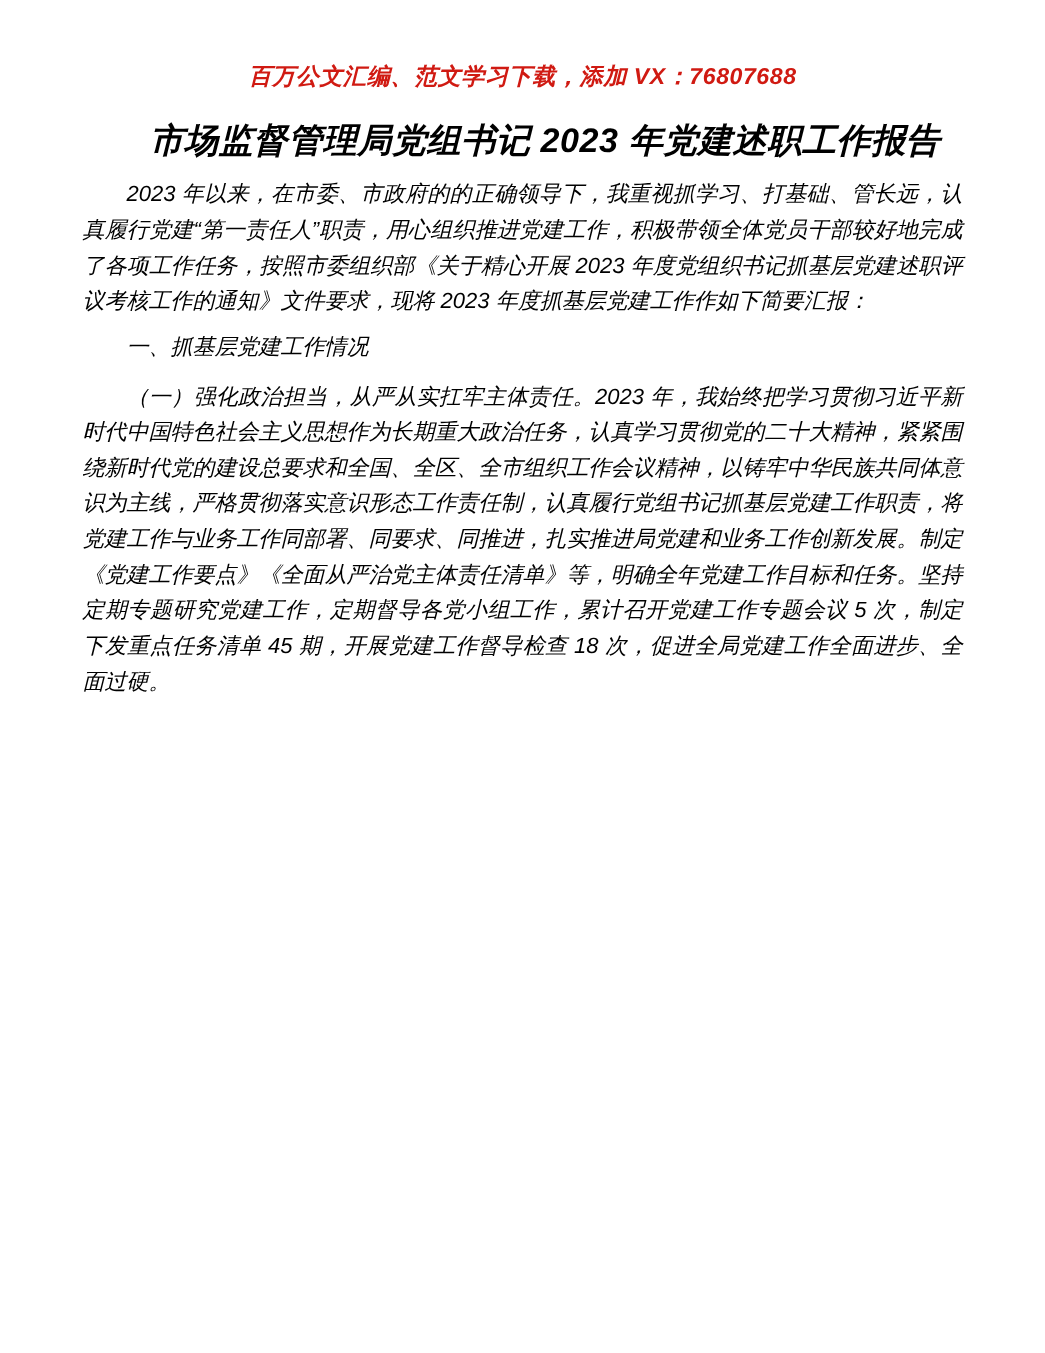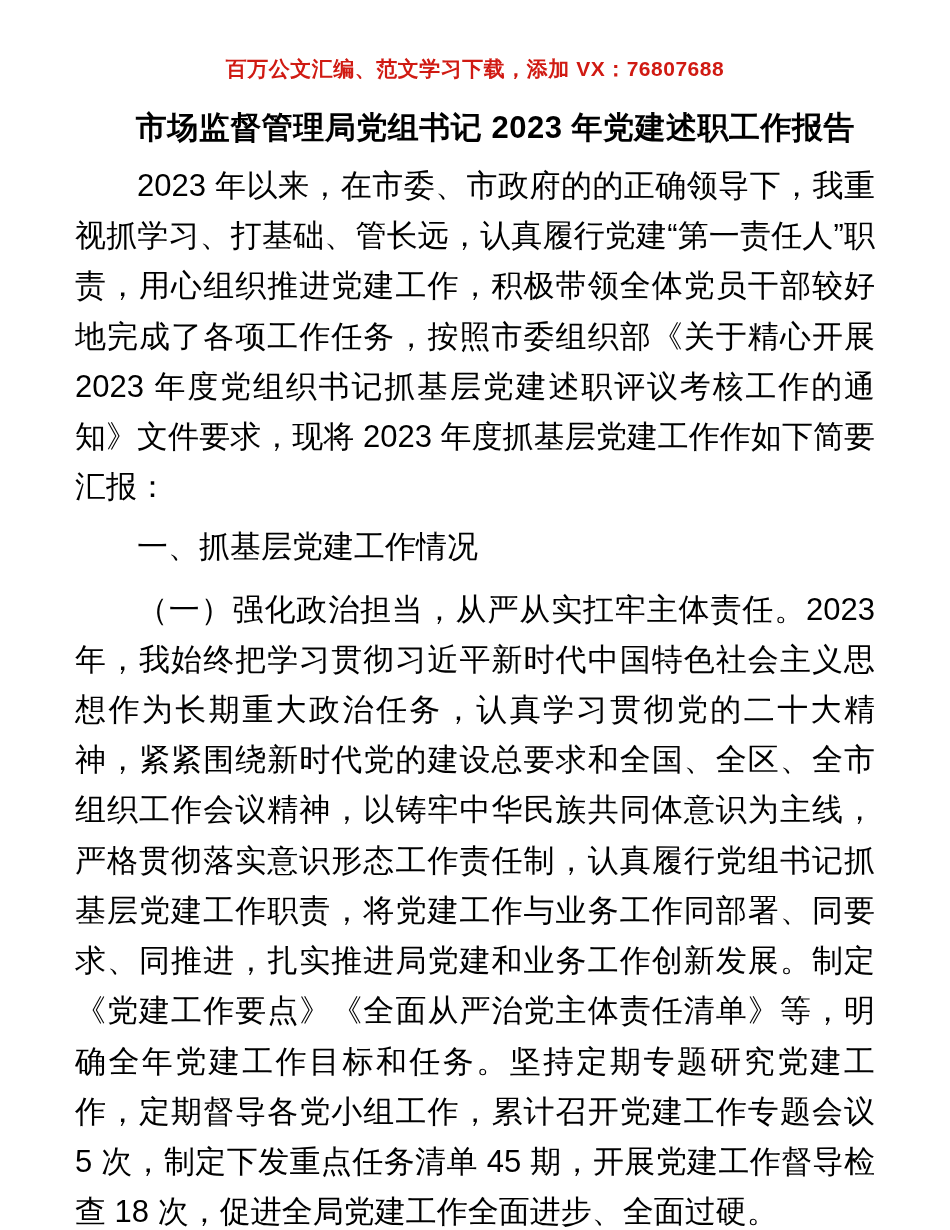--- a/index.html
+++ b/index.html
@@ -12,20 +12,21 @@
     background: #ffffff;
     font-family: "Liberation Sans", sans-serif;
     overflow: hidden;
   }
   .page {
     position: relative;
     width: 950px;
     height: 1230px;
     box-sizing: border-box;
     padding: 0 75px;
+    font-style: italic;
   }
   .watermark {
     text-align: center;
     color: #d01a12;
     font-weight: bold;
     font-size: 21px;
     letter-spacing: 0.5px;
     padding-top: 55px;
     padding-bottom: 6px;
     font-family: "Liberation Sans", sans-serif;
@@ -34,21 +35,21 @@
   .doc-title {
     text-align: right;
     font-size: 31px;
     font-weight: bold;
     line-height: 1.35;
     color: #000000;
     margin: 18px 20px 8px 20px;
     letter-spacing: 0.5px;
   }
   .para {
-    font-size: 31px;
+    font-size: 20px;
     line-height: 1.62;
     color: #000000;
     text-align: justify;
     text-justify: inter-ideograph;
     margin: 10px 0 0 0;
     text-indent: 2em;
     letter-spacing: 0px;
   }
   .para.heading {
   }

